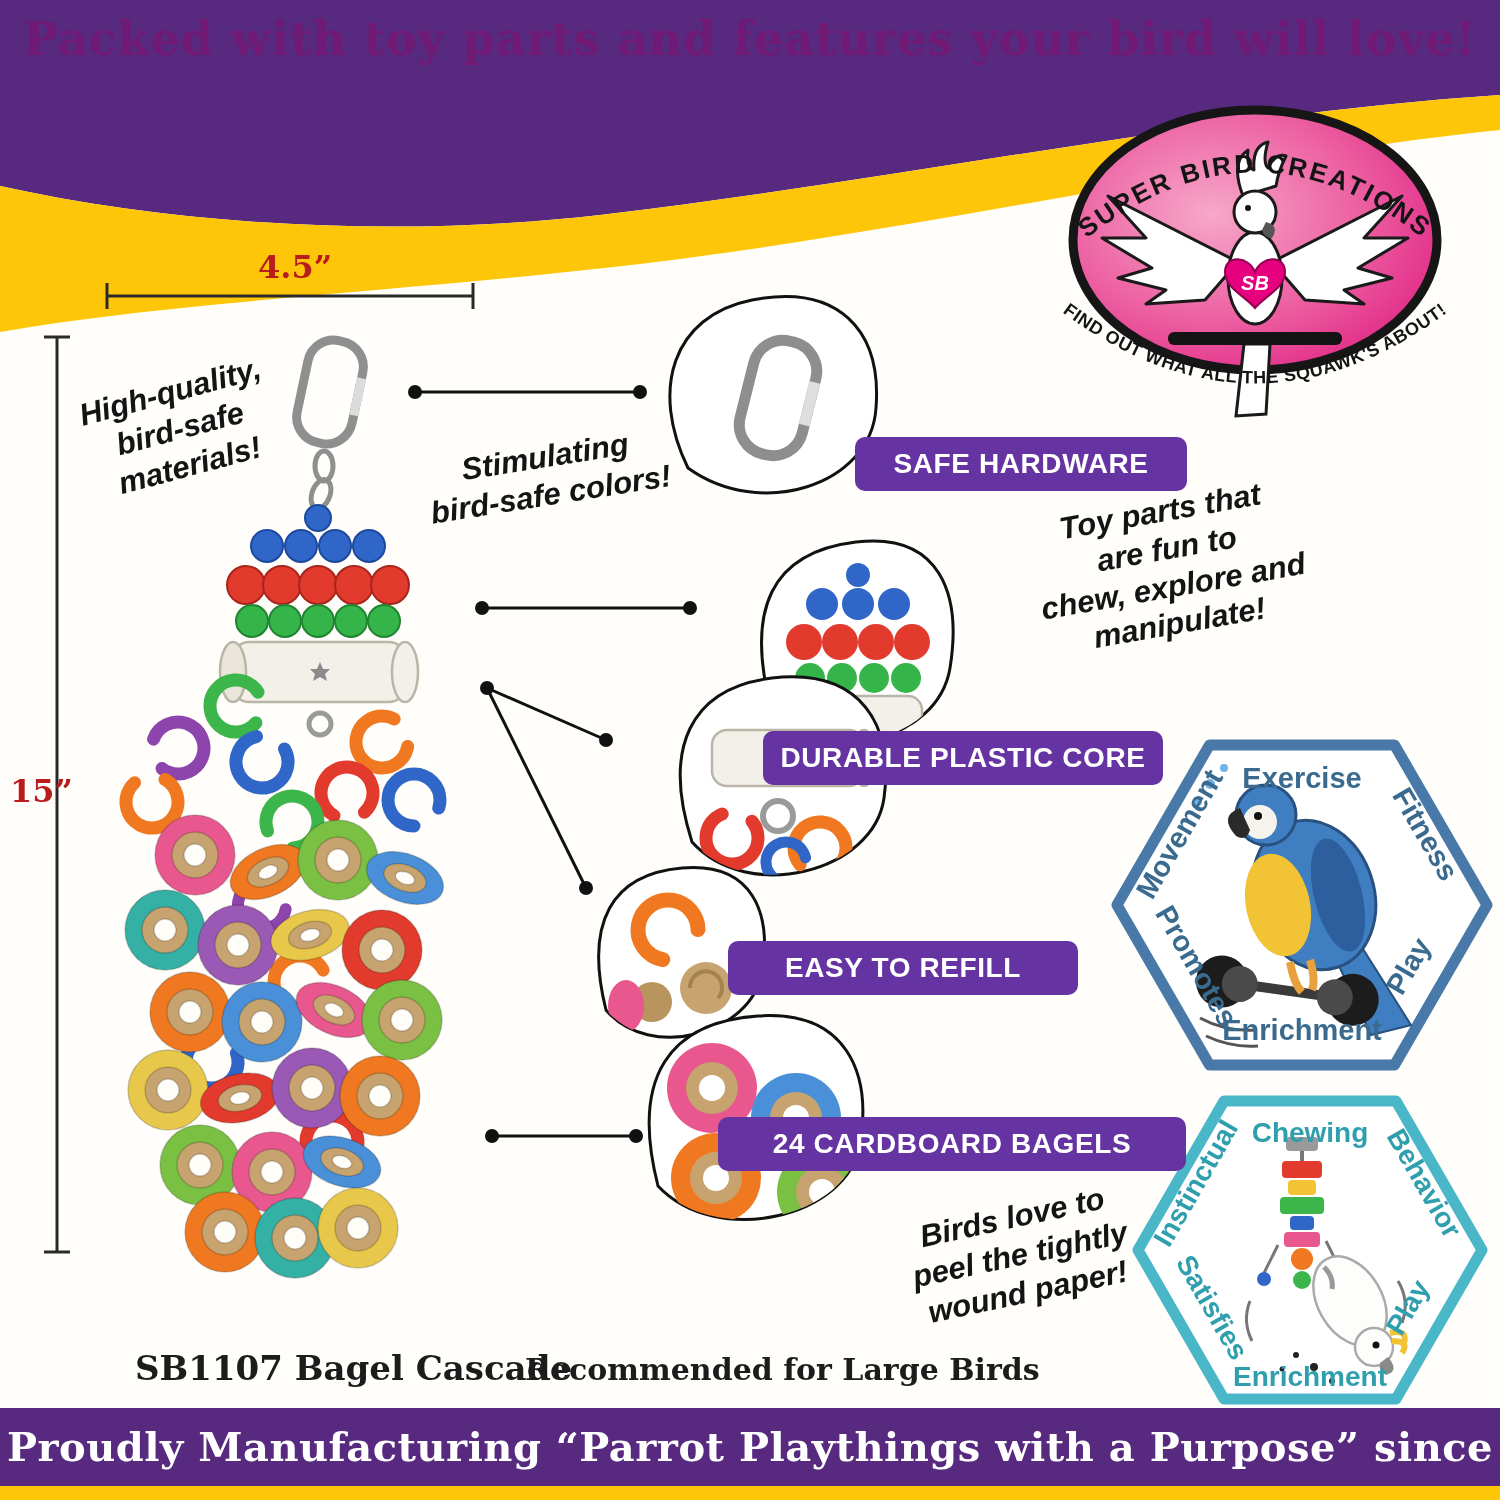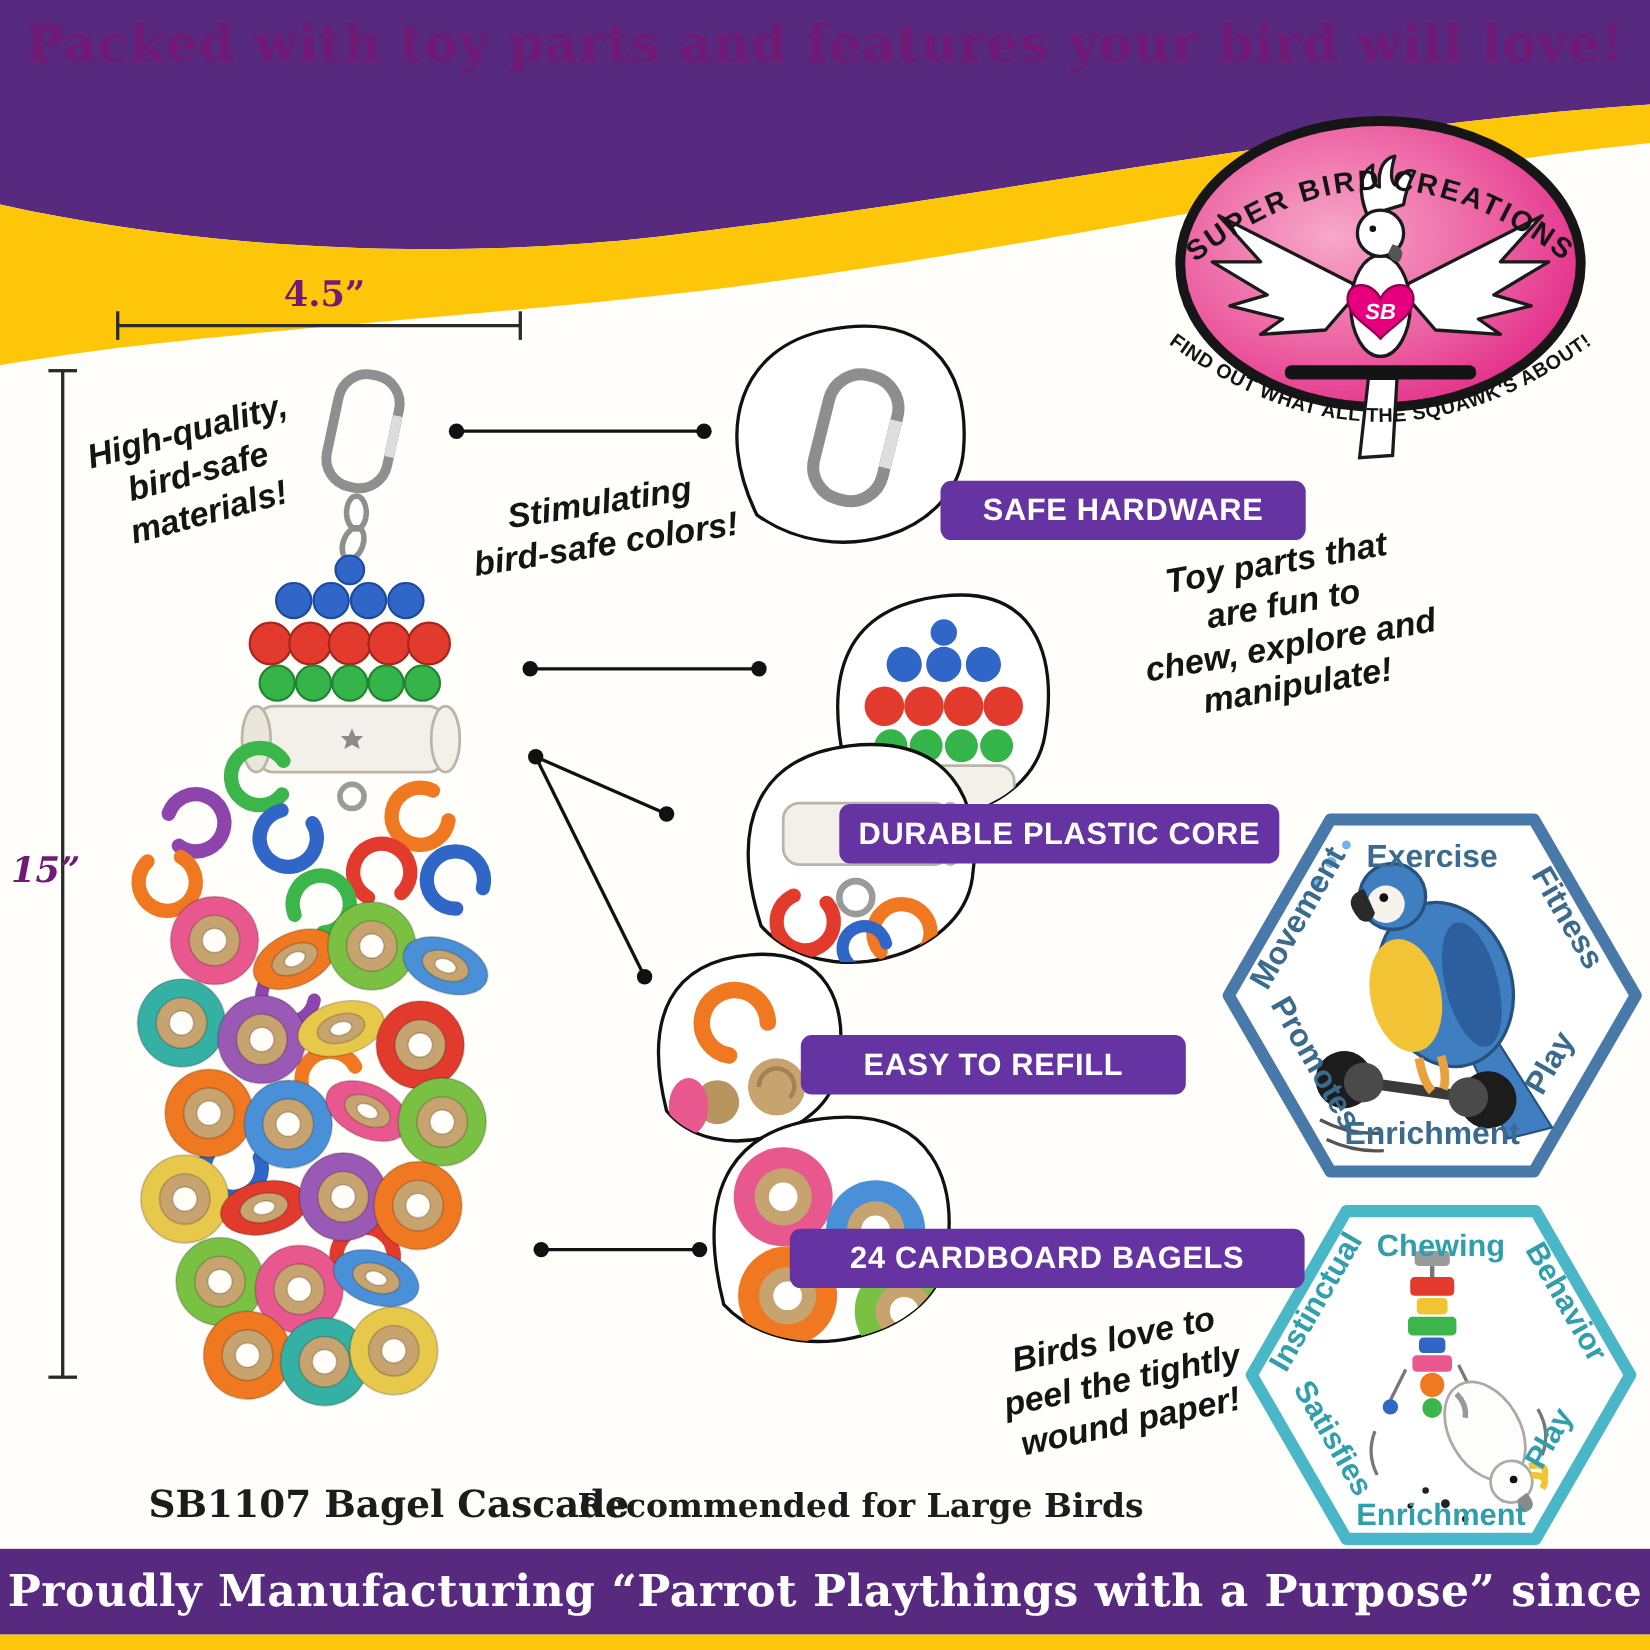--- a/index.html
+++ b/index.html
@@ -16,21 +16,21 @@
   .bottom-banner-text{width:100%;height:78px;line-height:78px;text-align:center;color:#fff;
     font-family:"DejaVu Serif",serif;font-weight:700;font-size:40px;letter-spacing:.5px;}
 
   .badge{position:absolute;height:54px;background:#6633a3;border-radius:10px;color:#fff;
     font-weight:700;font-size:28px;display:flex;align-items:center;justify-content:center;
     letter-spacing:.6px;padding:16px 10px;box-sizing:border-box;}
 
   .note{position:absolute;font-style:italic;font-weight:600;color:#141414;font-size:31px;
     line-height:1.22;text-align:center;transform-origin:center;}
 
-  .dim-label{position:absolute;font-family:"DejaVu Serif",serif;font-weight:700;font-size:32px;color:#701a75;}
+  .dim-label{position:absolute;font-family:"DejaVu Serif",serif;font-weight:700;font-size:32px;color:#b91c1c;}
   .footer-text{position:absolute;font-family:"DejaVu Serif",serif;font-weight:700;color:#1c1c1c;}
 </style>
 </head>
 <body>
 
 <div class="stage">
 
 <svg width="1500" height="1500" viewBox="0 0 1500 1500">
   <defs>
     <radialGradient id="pinkGrad" cx="38%" cy="40%" r="75%">
@@ -420,21 +420,21 @@
     <text text-anchor="middle" font-size="18" font-weight="700" letter-spacing="0.5" fill="#141414">
       <textPath href="#arcBot" startOffset="50%">FIND OUT WHAT ALL THE SQUAWK'S ABOUT!</textPath>
     </text>
     <text x="1255" y="290" text-anchor="middle" font-family="DejaVu Serif, serif" font-style="italic" font-size="20" font-weight="700" fill="#fff">SB</text>
   </g>
 </svg>
 
 <div class="banner-top-text">Packed with toy parts and features your bird will love!</div>
 
 <div class="dim-label" style="left:258px;top:248px;">4.5”</div>
-<div class="dim-label" style="left:10px;top:772px;font-style:italic;">15”</div>
+<div class="dim-label" style="left:10px;top:772px;">15”</div>
 
 <div class="note" style="left:55px;top:372px;width:250px;transform:rotate(-15deg);">
   <div>High-quality,</div>
   <div>bird-safe</div>
   <div>materials!</div>
 </div>
 <div class="note" style="left:408px;top:438px;width:280px;transform:rotate(-9deg);">
   <div>Stimulating</div>
   <div>bird-safe colors!</div>
 </div>

